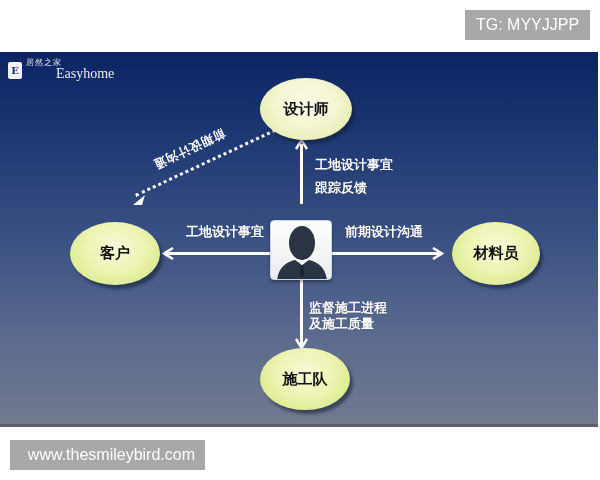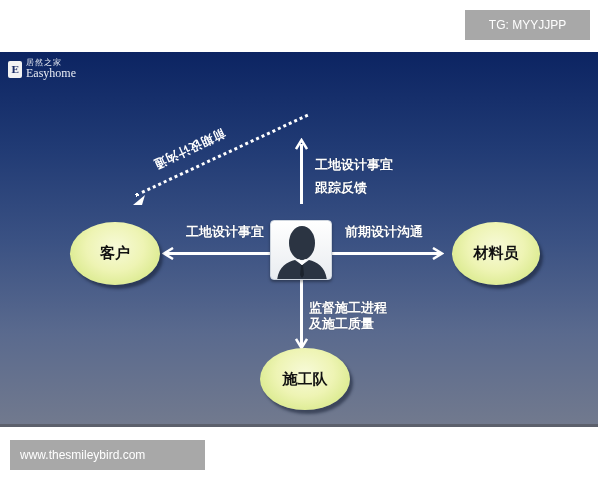--- a/index.html
+++ b/index.html
@@ -3,27 +3,27 @@
   <meta charset="utf-8">
   <style>
     * { margin: 0; padding: 0; box-sizing: border-box; }
     html, body { width: 600px; height: 480px; background: #ffffff; overflow: hidden; position: relative; font-family: "DejaVu Sans", sans-serif; }
 
     .watermark {
       position: absolute;
       background: #a8a8a8;
       color: #ffffff;
       font-family: "Liberation Sans", sans-serif;
-      font-size: 12px;
+      font-size: 16px;
       line-height: 30px;
       padding: 0 10px;
       white-space: nowrap;
     }
     .wm-top { left: 465px; top: 10px; height: 30px; width: 125px; text-align: center; }
-    .wm-bottom { left: 10px; top: 440px; height: 30px; width: 195px; text-align: left; }
+    .wm-bottom { left: 10px; top: 440px; height: 30px; width: 195px; text-align: right; }
 
     .slide {
       position: absolute;
       left: 0; top: 52px;
       width: 598px; height: 375px;
       background: linear-gradient(180deg, #0c2462 0%, #203a74 25%, #3a5183 50%, #5a6a8e 75%, #727a8e 100%);
       overflow: hidden;
     }
     .slide-bottom-edge {
       position: absolute; left: 0; bottom: 0; width: 100%; height: 3px;
@@ -31,21 +31,21 @@
     }
 
     .logo { position: absolute; left: 8px; top: 7px; display: flex; align-items: center; gap: 4px; }
     .logo-badge {
       width: 14px; height: 17px; background: #f3f3f3; border-radius: 2px;
       display: flex; align-items: center; justify-content: center;
       font-family: "DejaVu Serif", serif; font-size: 10px; font-weight: bold; color: #1b2d66;
     }
     .logo-text { display: flex; flex-direction: column; color: #e9edf5; line-height: 1; }
     .logo-cn { font-size: 8px; letter-spacing: 1px; font-family: Liberation Mono, monospace; }
-    .logo-en { font-family: "Liberation Serif", serif; font-size: 12px; letter-spacing: 0px; }
+    .logo-en { font-family: "Liberation Serif", serif; font-size: 14px; letter-spacing: 0px; margin-left: 30px; }
 
     .node {
       position: absolute;
       border-radius: 50%;
       background: radial-gradient(ellipse at 50% 40%, #f7fad8 0%, #eef4b4 45%, #d6e886 85%, #c4d870 100%);
       box-shadow: 3px 4px 3px rgba(20, 30, 50, 0.55);
       display: flex; align-items: center; justify-content: center;
       color: #111111;
       font-size: 15px;
       font-weight: bold;
@@ -136,20 +136,23 @@
   </svg>
   <div class="label" style="left:345px; top:172px;">前期设计沟通</div>
 
   <div class="line" style="left:300px; top:228px; width:3px; height:66px;"></div>
   <svg style="position:absolute;left:295px;top:286px;" width="13" height="12" viewBox="0 0 13 12">
     <polyline points="1,1 6.5,10 12,1" fill="none" stroke="#ffffff" stroke-width="2.5"></polyline>
   </svg>
   <div class="label" style="left:309px; top:248px;">监督施工进程</div>
   <div class="label" style="left:309px; top:264px;">及施工质量</div>
 
+  <div class="node node-top" style="left:260px; top:26px; width:92px; height:62px;">
+    <span>设计师</span>
+  </div>
   <div class="node" style="left:452px; top:170px; width:88px; height:63px;">
     <span>材料员</span>
   </div>
   <div class="node" style="left:70px; top:170px; width:90px; height:63px;">
     <span>客户</span>
   </div>
   <div class="node" style="left:260px; top:296px; width:90px; height:62px;align-items:center;">
     <span>施工队</span>
   </div>
 

